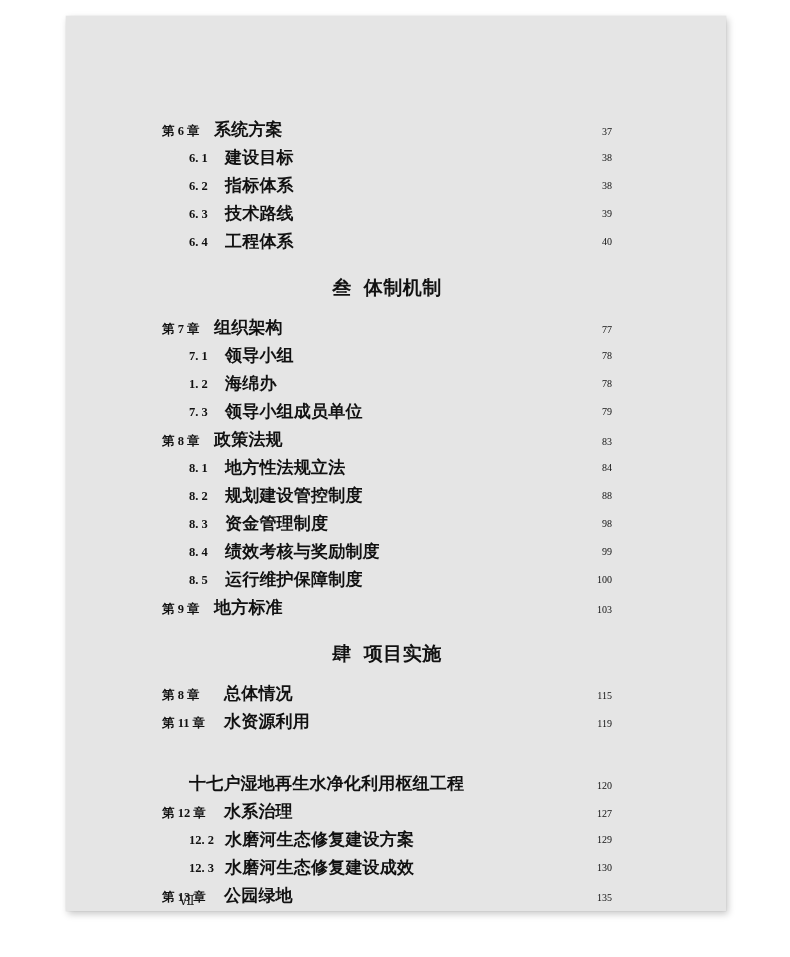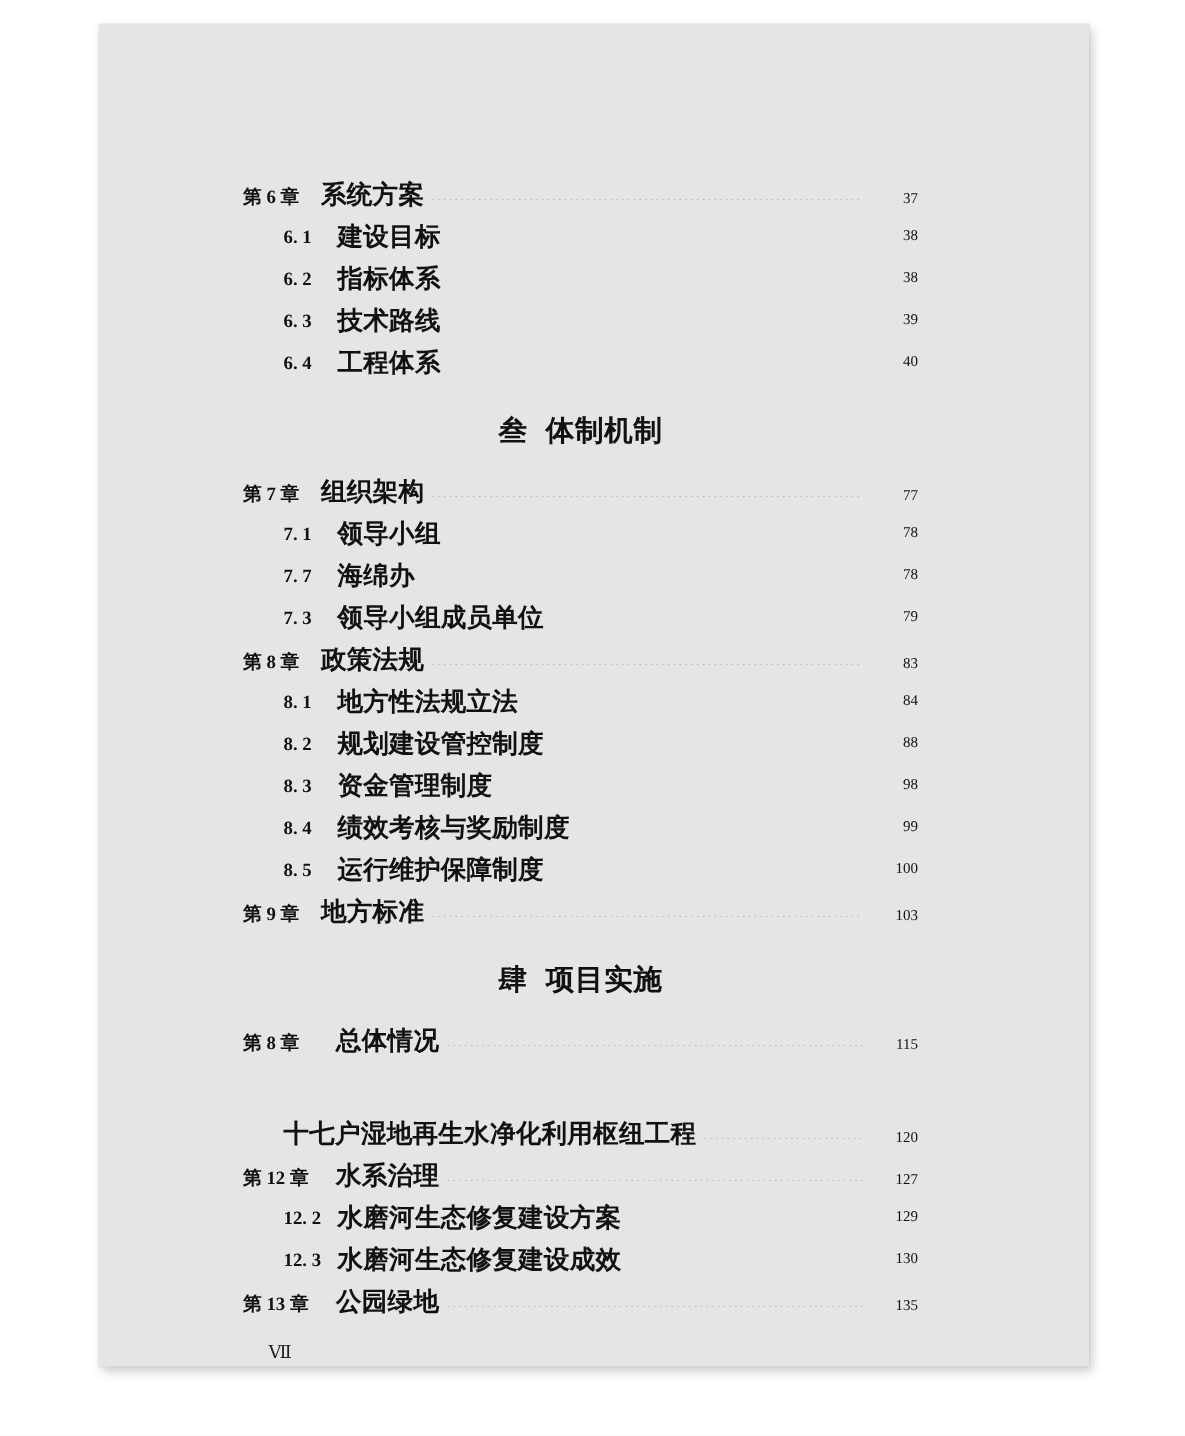--- a/index.html
+++ b/index.html
@@ -164,21 +164,21 @@
         <span class="leader"></span>
         <span class="page">77</span>
       </div>
       <div class="toc-row lvl-section">
         <span class="num">7. 1</span>
         <span class="title">领导小组</span>
         <span class="leader"></span>
         <span class="page">78</span>
       </div>
       <div class="toc-row lvl-section">
-        <span class="num">7. 7</span>
+        <span class="num">1. 2</span>
         <span class="title">海绵办</span>
         <span class="leader"></span>
         <span class="page">78</span>
       </div>
       <div class="toc-row lvl-section">
         <span class="num">7. 3</span>
         <span class="title">领导小组成员单位</span>
         <span class="leader"></span>
         <span class="page">79</span>
       </div>
@@ -226,20 +226,26 @@
       </div>
       <div class="spacer-18"></div>
       <div class="part-heading"><span class="part-num">肆</span><span class="part-title">项目实施</span></div>
       <div class="spacer-12"></div>
       <div class="toc-row lvl-chapter wide">
         <span class="num">第 8 章</span>
         <span class="title">总体情况</span>
         <span class="leader"></span>
         <span class="page">115</span>
       </div>
+      <div class="toc-row lvl-chapter wide">
+        <span class="num">第 11 章</span>
+        <span class="title">水资源利用</span>
+        <span class="leader"></span>
+        <span class="page">119</span>
+      </div>
       <div class="toc-row lvl-plain">
         <span class="num"></span>
         <span class="title">十七户湿地再生水净化利用枢纽工程</span>
         <span class="leader"></span>
         <span class="page">120</span>
       </div>
       <div class="toc-row lvl-chapter wide">
         <span class="num">第 12 章</span>
         <span class="title">水系治理</span>
         <span class="leader"></span>

